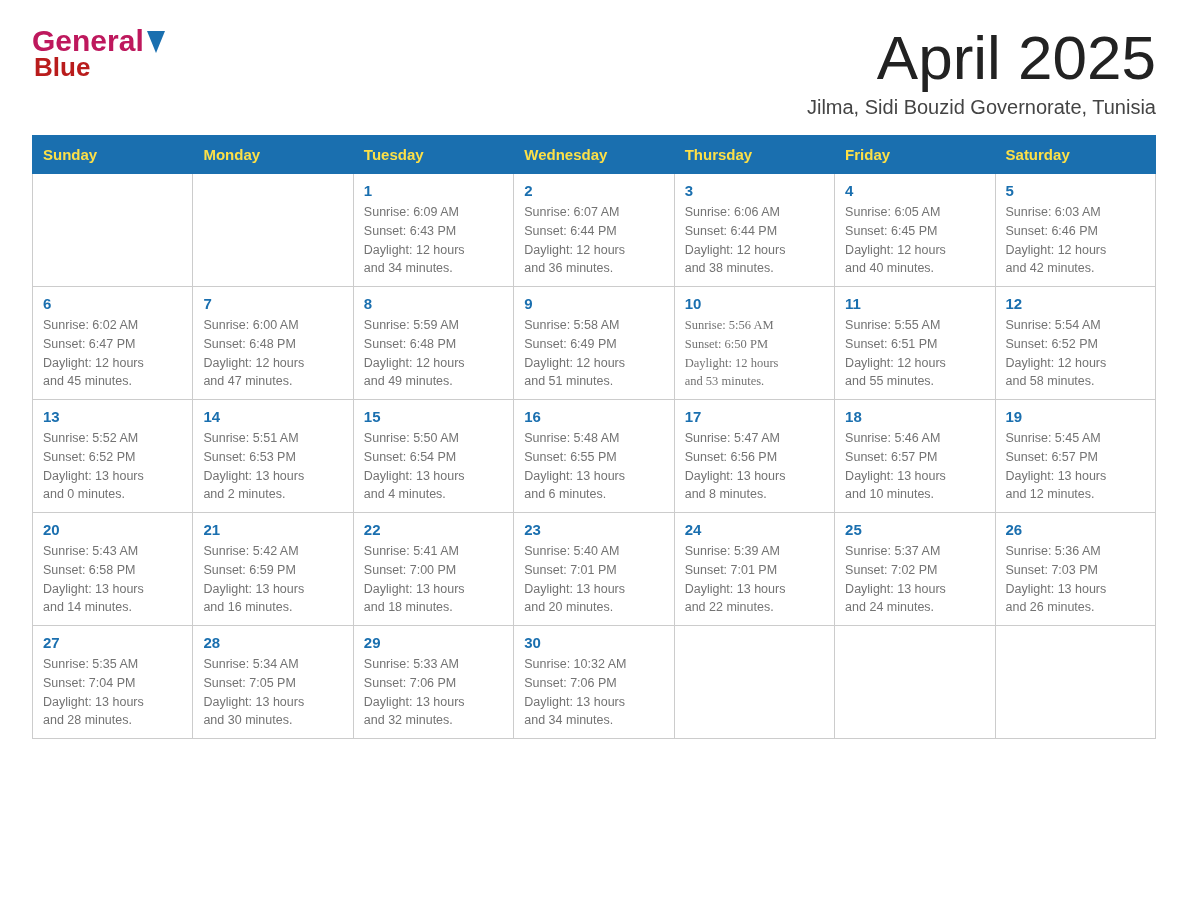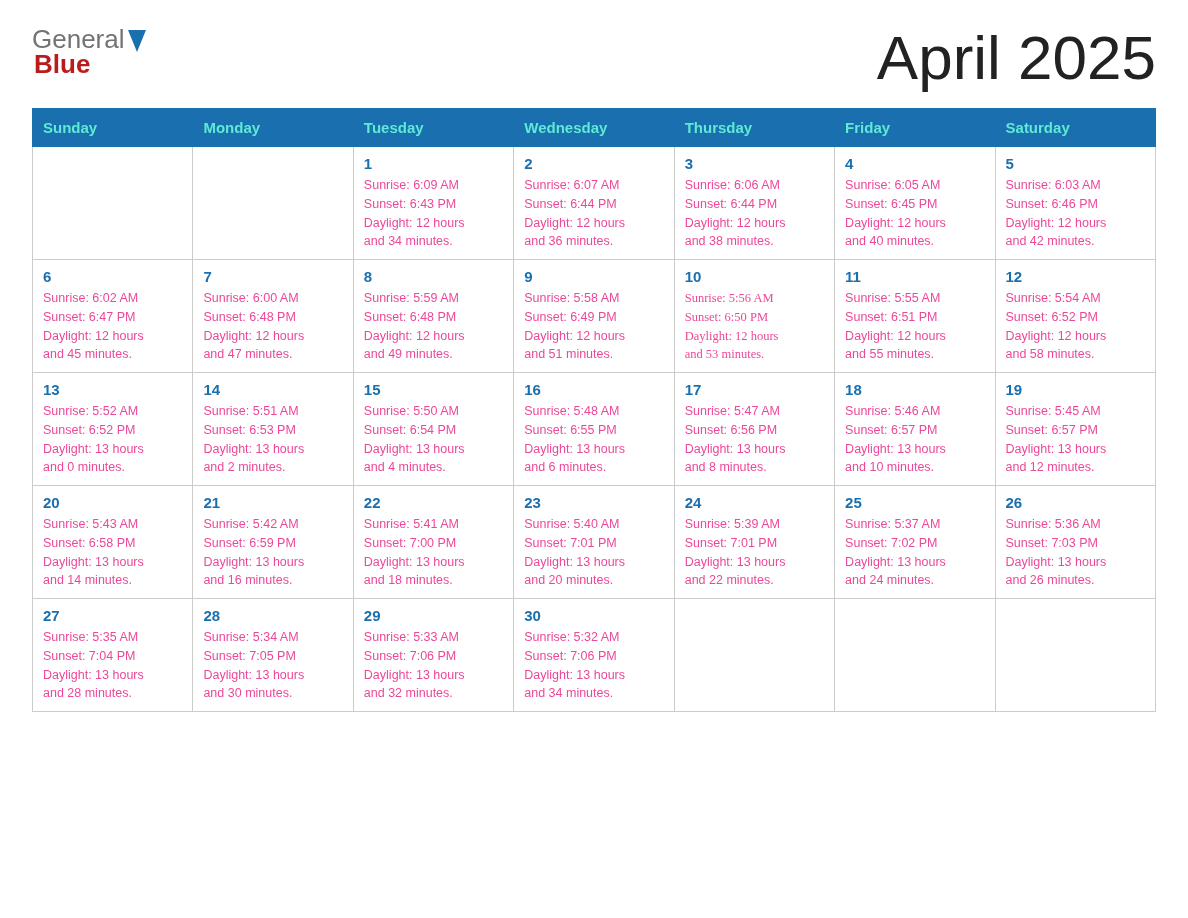--- a/index.html
+++ b/index.html
@@ -15,23 +15,23 @@
       justify-content: space-between;
       align-items: flex-start;
       margin-bottom: 16px;
     }
     .logo {
       display: flex;
       align-items: center;
       gap: 0px;
     }
     .logo-text-general {
-      font-size: 26px;
-      font-weight: normal;
-      color: #737373;
+      font-size: 30px;
+      font-weight: bold;
+      color: #be185d;
     }
     .logo-text-blue {
       font-size: 26px;
       font-weight: bold;
       color: #b91c1c;
     }
     .title-block {
       text-align: right;
     }
     .calendar-title {
@@ -45,21 +45,21 @@
       color: #444;
       margin-top: 4px;
     }
     table {
       width: 100%;
       border-collapse: collapse;
       table-layout: fixed;
     }
     thead tr th {
       background-color: #1a6faf;
-      color: #5eead4;
+      color: #fde047;
       font-size: 15px;
       font-weight: bold;
       padding: 10px 10px;
       text-align: left;
       border: 1px solid #1a6faf;
     }
     tbody tr td {
       vertical-align: top;
       padding: 8px 10px;
       border: 1px solid #ccc;
@@ -68,21 +68,21 @@
       height: 110px;
     }
     .day-number {
       font-size: 15px;
       font-weight: bold;
       color: #1a6faf;
       margin-bottom: 4px;
     }
     .day-info {
       font-size: 12.5px;
-      color: #ec4899;
+      color: #737373;
       line-height: 1.5;
     }
     tbody tr td.empty {
       background: #fff;
     }
     tbody tr:last-child td {
       height: auto;
     }
   </style>
 </head>
@@ -95,20 +95,21 @@
         <span class="logo-text-general">General</span>
         <svg width="18" height="22" viewBox="0 0 18 22" style="margin-left:3px; margin-top:2px;">
           <polygon points="0,0 18,0 9,22" fill="#1a6faf"></polygon>
         </svg>
       </div>
       <span class="logo-text-blue" style="margin-top:-6px; margin-left:2px;">Blue</span>
     </div>
   </div>
   <div class="title-block">
     <div class="calendar-title">April 2025</div>
+    <div class="calendar-subtitle">Jilma, Sidi Bouzid Governorate, Tunisia</div>
   </div>
 </div>
 
 <table>
   <thead>
     <tr>
     <th>Sunday</th>
         <th>Monday</th>
         <th>Tuesday</th>
         <th>Wednesday</th>
@@ -327,21 +328,21 @@
         </td>
         <td>
           <div class="day-number">29</div>
           <div class="day-info" style="white-space: pre-line;">Sunrise: 5:33 AM
 Sunset: 7:06 PM
 Daylight: 13 hours
 and 32 minutes.</div>
         </td>
         <td>
           <div class="day-number">30</div>
-          <div class="day-info" style="white-space: pre-line;">Sunrise: 5:32 AM
+          <div class="day-info" style="white-space: pre-line;">Sunrise: 10:32 AM
 Sunset: 7:06 PM
 Daylight: 13 hours
 and 34 minutes.</div>
         </td>
         <td class="empty"></td>
         <td class="empty"></td>
         <td class="empty"></td>
       </tr>
     </tbody>
 </table>

